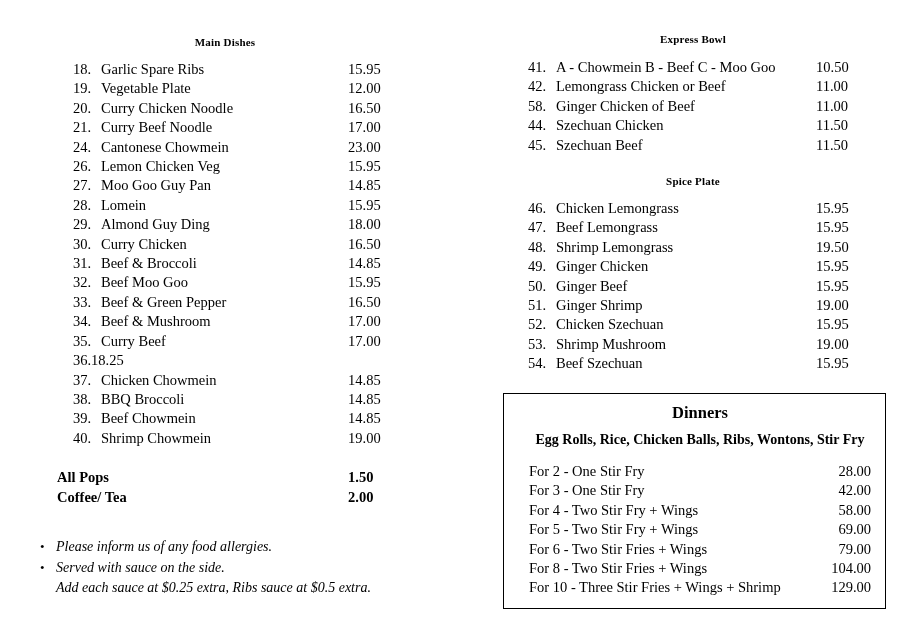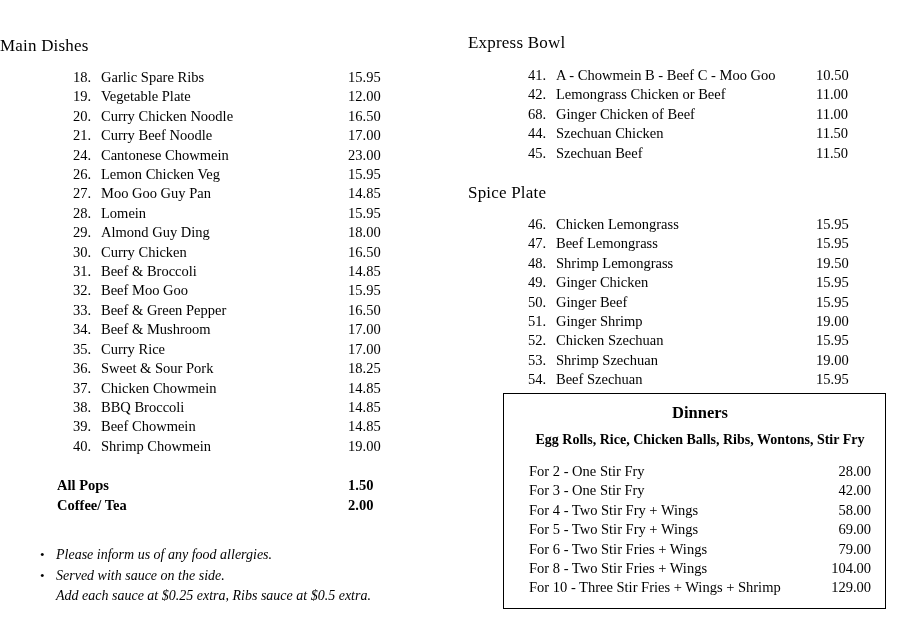--- a/index.html
+++ b/index.html
@@ -28,22 +28,23 @@
     height: 623px;
   }
   .col-right {
     position: absolute;
     left: 468px;
     top: 0px;
     width: 450px;
     height: 474px;
   }
   .section-title {
-    font-weight: normal;
-    font-size: 17px;
+    text-align: center;
+    font-weight: bold;
+    font-size: 11px;
     letter-spacing: 0.2px;
   }
   .left-title {
     margin-top: 36px;
     margin-bottom: 12px;
   }
   .right-title-1 {
     margin-top: 33px;
     margin-bottom: 13px;
   }
@@ -264,26 +265,25 @@
           <span class="name">Beef &amp; Green Pepper</span>
           <span class="price">16.50</span>
         </li>
       <li class="item">
           <span class="num">34.</span>
           <span class="name">Beef &amp; Mushroom</span>
           <span class="price">17.00</span>
         </li>
       <li class="item">
           <span class="num">35.</span>
-          <span class="name">Curry Rice</span>
+          <span class="name">Curry Beef</span>
           <span class="price">17.00</span>
         </li>
       <li class="item">
           <span class="num">36.</span>
-          <span class="name">Sweet &amp; Sour Pork</span>
           <span class="price">18.25</span>
         </li>
       <li class="item">
           <span class="num">37.</span>
           <span class="name">Chicken Chowmein</span>
           <span class="price">14.85</span>
         </li>
       <li class="item">
           <span class="num">38.</span>
           <span class="name">BBQ Broccoli</span>
@@ -332,21 +332,21 @@
           <span class="num">41.</span>
           <span class="name">A - Chowmein    B - Beef    C - Moo Goo</span>
           <span class="price">10.50</span>
         </li>
       <li class="item">
           <span class="num">42.</span>
           <span class="name">Lemongrass Chicken or Beef</span>
           <span class="price">11.00</span>
         </li>
       <li class="item">
-          <span class="num">68.</span>
+          <span class="num">58.</span>
           <span class="name">Ginger Chicken of Beef</span>
           <span class="price">11.00</span>
         </li>
       <li class="item">
           <span class="num">44.</span>
           <span class="name">Szechuan Chicken</span>
           <span class="price">11.50</span>
         </li>
       <li class="item">
           <span class="num">45.</span>
@@ -387,21 +387,21 @@
           <span class="name">Ginger Shrimp</span>
           <span class="price">19.00</span>
         </li>
       <li class="item">
           <span class="num">52.</span>
           <span class="name">Chicken Szechuan</span>
           <span class="price">15.95</span>
         </li>
       <li class="item">
           <span class="num">53.</span>
-          <span class="name">Shrimp Szechuan</span>
+          <span class="name">Shrimp Mushroom</span>
           <span class="price">19.00</span>
         </li>
       <li class="item">
           <span class="num">54.</span>
           <span class="name">Beef Szechuan</span>
           <span class="price">15.95</span>
         </li>
     </ul>
 
     <div class="dinner-box">

